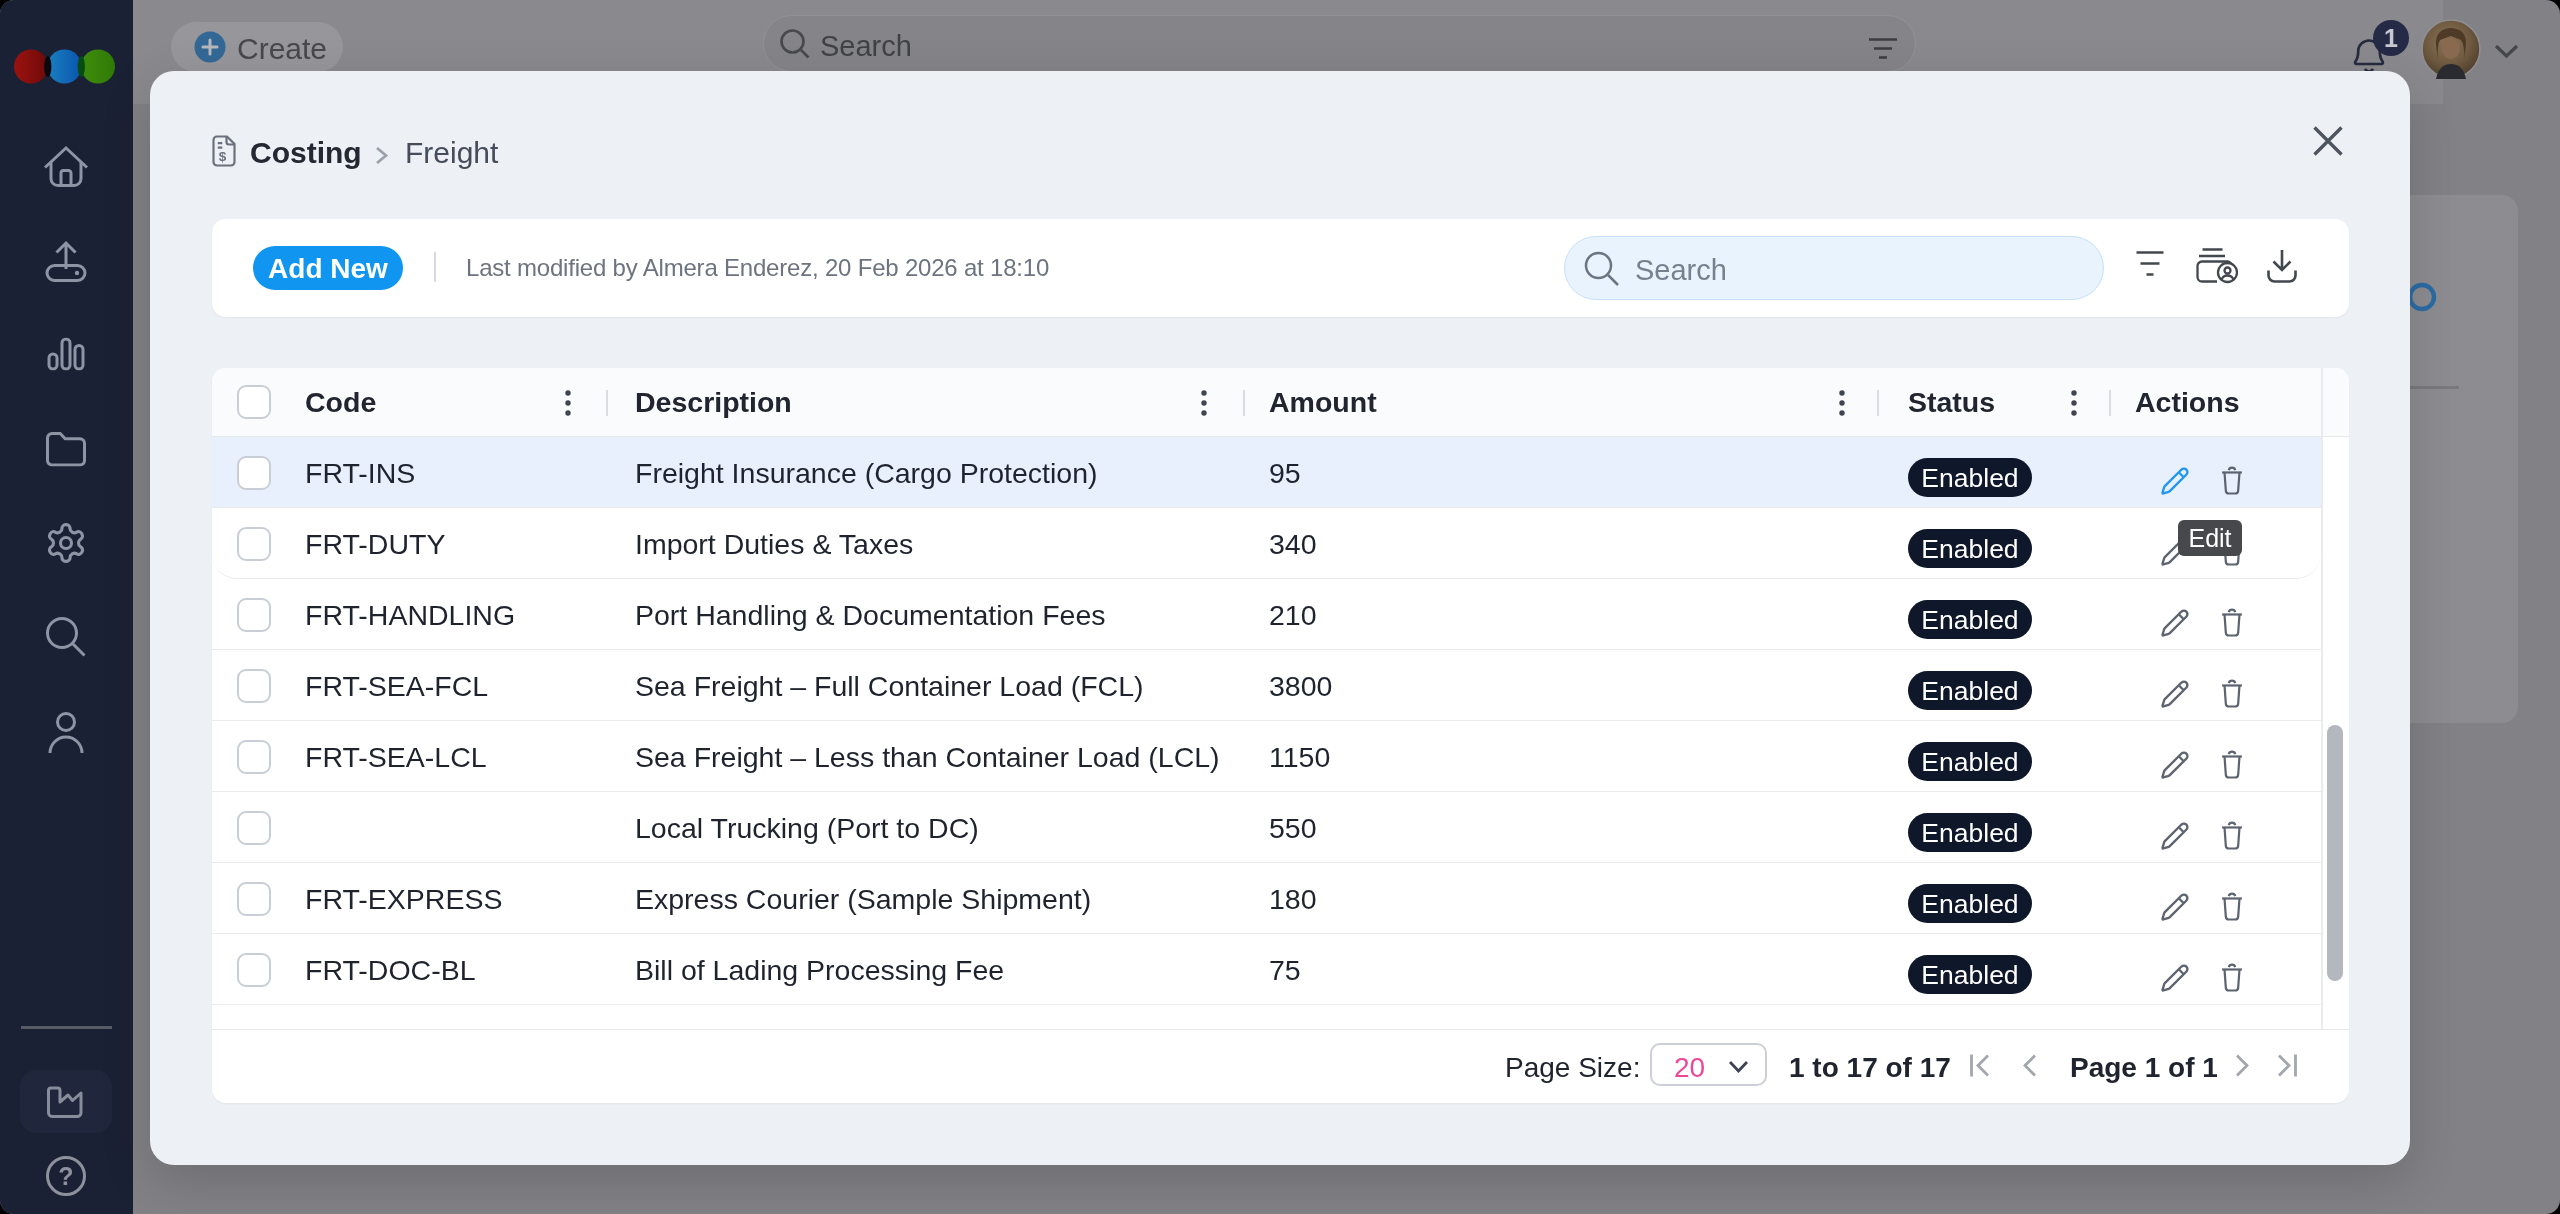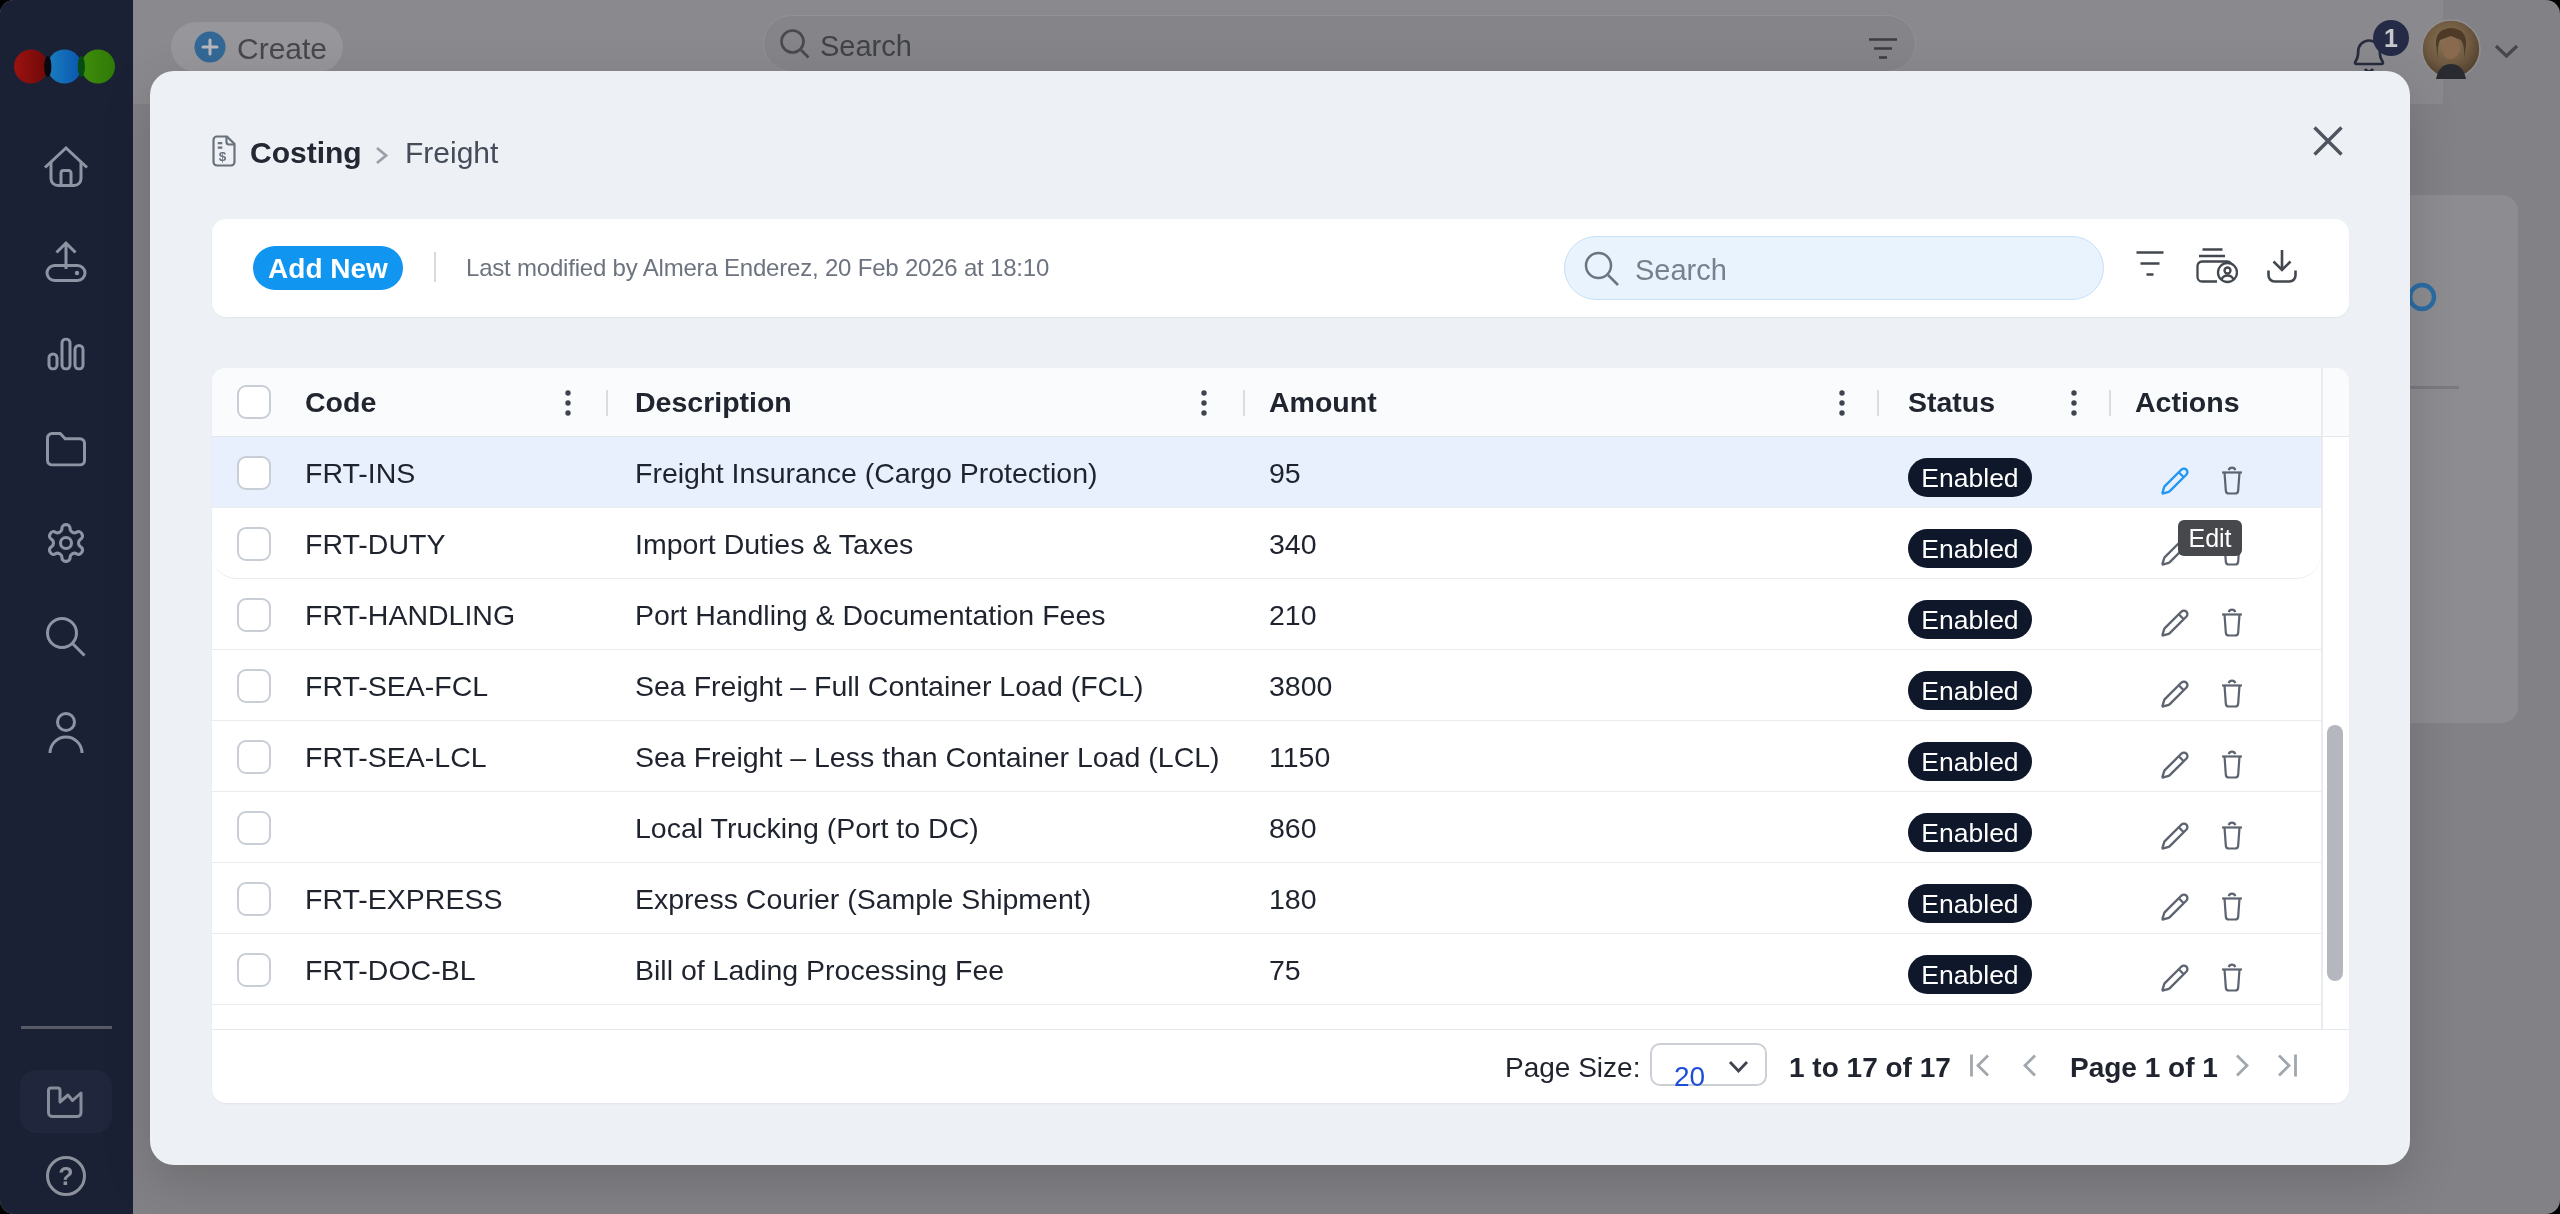--- a/index.html
+++ b/index.html
@@ -304,21 +304,21 @@
           </svg>
         <svg class="trs" width="28" height="32" viewBox="0 0 24 27" fill="none" stroke="#5d6470" stroke-width="1.9" stroke-linejoin="round">
             <path d="M9.2 4.2a2.9 2.9 0 0 1 5.6 0"></path>
             <path d="M3.5 6.2h17"></path>
             <path d="M5.6 6.4l1.1 15.3a2.7 2.7 0 0 0 2.7 2.5h5.2a2.7 2.7 0 0 0 2.7-2.5l1.1-15.3"></path>
           </svg>
       </div>
       <div class="row" style="top:424px;">
         <div class="cbx"></div>
         <div class="ct" style="left:423px">Local Trucking (Port to DC)</div>
-        <div class="ct" style="left:1057px">860</div>
+        <div class="ct" style="left:1057px">550</div>
         <div class="pill">Enabled</div>
         <svg class="pen" width="30" height="30" viewBox="0 0 24 24" fill="none" stroke="#5d6470" stroke-width="1.9" stroke-linejoin="round">
             <path d="M21.17 6.81a2.82 2.82 0 0 0-3.98-3.99L3.84 16.17a2 2 0 0 0-.5.83l-1.32 4.35a.5.5 0 0 0 .62.62l4.35-1.32a2 2 0 0 0 .83-.5z"></path>
             <path d="M15 5l4 4"></path>
           </svg>
         <svg class="trs" width="28" height="32" viewBox="0 0 24 27" fill="none" stroke="#5d6470" stroke-width="1.9" stroke-linejoin="round">
             <path d="M9.2 4.2a2.9 2.9 0 0 1 5.6 0"></path>
             <path d="M3.5 6.2h17"></path>
             <path d="M5.6 6.4l1.1 15.3a2.7 2.7 0 0 0 2.7 2.5h5.2a2.7 2.7 0 0 0 2.7-2.5l1.1-15.3"></path>
           </svg>
@@ -355,21 +355,21 @@
             <path d="M5.6 6.4l1.1 15.3a2.7 2.7 0 0 0 2.7 2.5h5.2a2.7 2.7 0 0 0 2.7-2.5l1.1-15.3"></path>
           </svg>
       </div>
       <div class="abs" style="left:0;top:637px;width:2109px;height:24px"></div>
       <div class="abs" style="left:2109px;top:0;width:1.5px;height:661px;background:#e9ebef"></div>
       <div class="abs" style="left:2115px;top:357px;width:16px;height:256px;border-radius:8px;background:#b4b8be"></div>
 
       <div class="abs" style="left:0;top:661px;width:2137px;height:74px;border-top:1.5px solid #e5e8ec">
         <div class="t" style="left:1293px;top:22px;width:129px;font-size:28px;color:#20242e;text-align:right">Page Size:</div>
         <div class="abs" style="left:1438px;top:13px;width:117px;height:43px;border:2px solid #ccd0d6;border-radius:10px;background:#fff"></div>
-        <div class="t" style="left:1462px;top:31px;font-size:28px;color:#1d4ed8">20</div>
+        <div class="t" style="left:1462px;top:22px;font-size:28px;color:#ec4899">20</div>
         <svg class="abs" style="left:1516px;top:30px" width="21" height="13" viewBox="0 0 21 13" fill="none" stroke="#3f4450" stroke-width="2.8">
             <path d="M2 2l8.5 9L19 2"></path>
           </svg>
         <div class="t" style="left:1577px;top:22px;font-size:28px;font-weight:700;color:#20242e">1 to 17 of 17</div>
         <svg class="abs" style="left:1756px;top:22px" width="27" height="27" viewBox="0 0 27 27" fill="none" stroke="#a2a7ae" stroke-width="2.8">
             <path d="M3.5 2.5v22M20 3.5 10 13.5l10 10"></path>
           </svg>
         <svg class="abs" style="left:1805px;top:22px" width="27" height="27" viewBox="0 0 27 27" fill="none" stroke="#a2a7ae" stroke-width="2.8">
             <path d="M18 3.5 8 13.5l10 10"></path>
           </svg>

